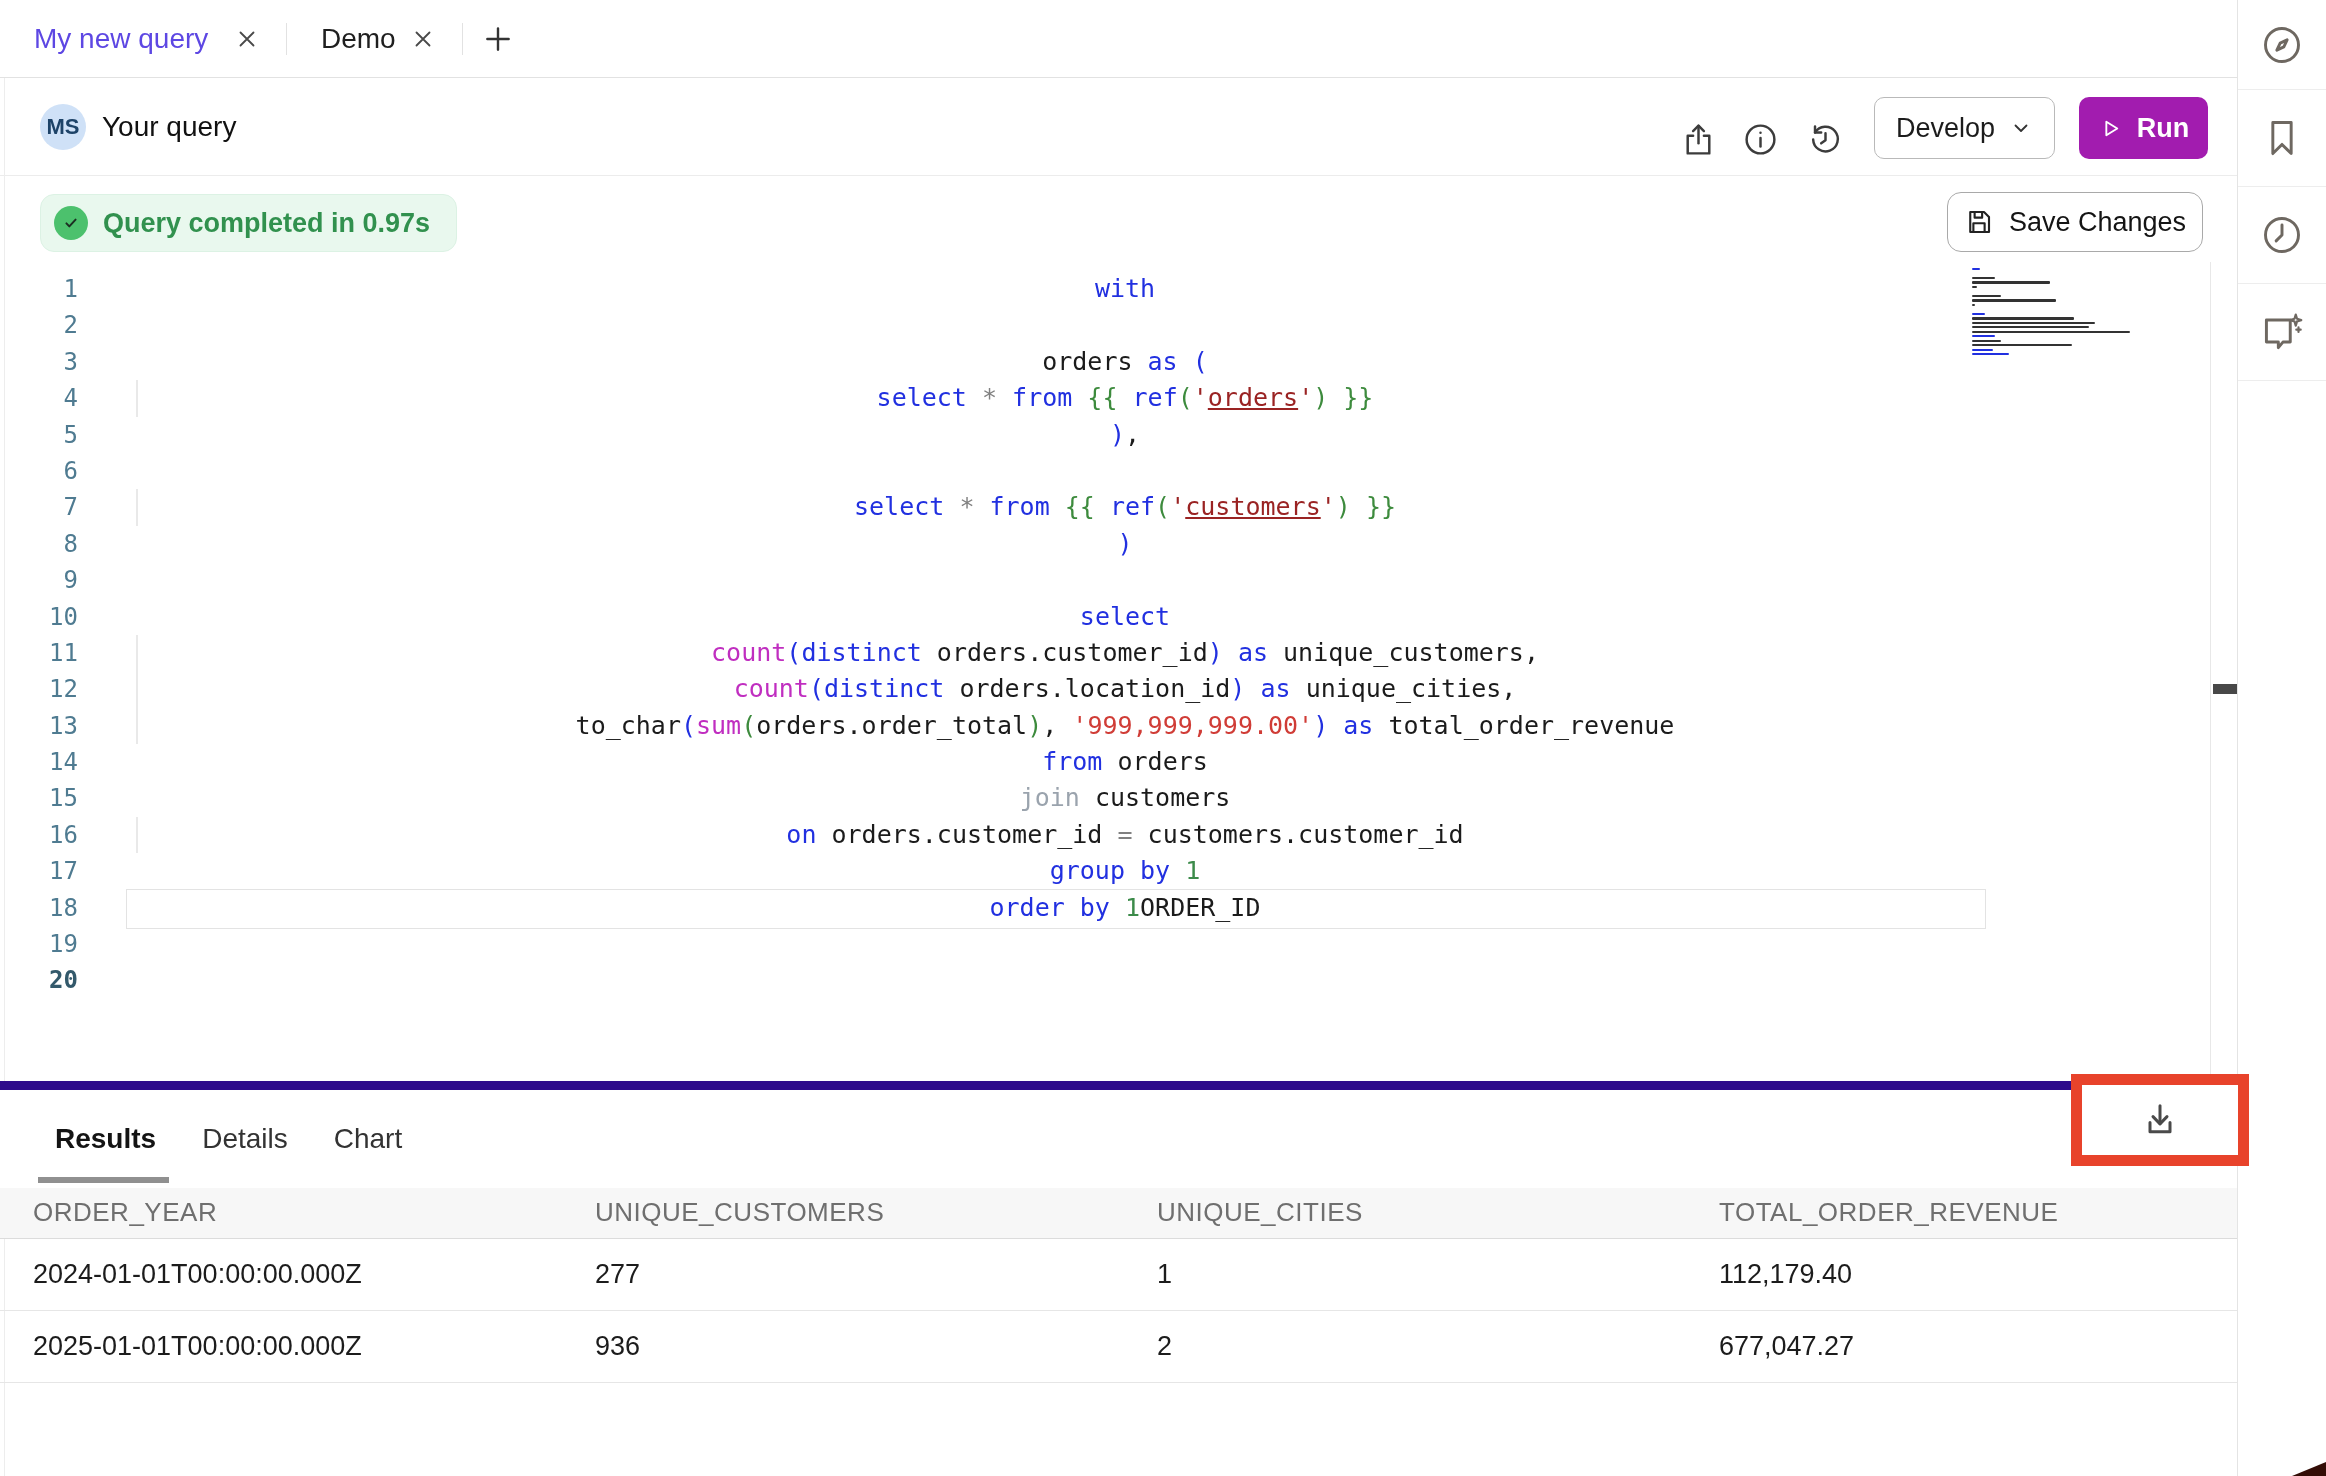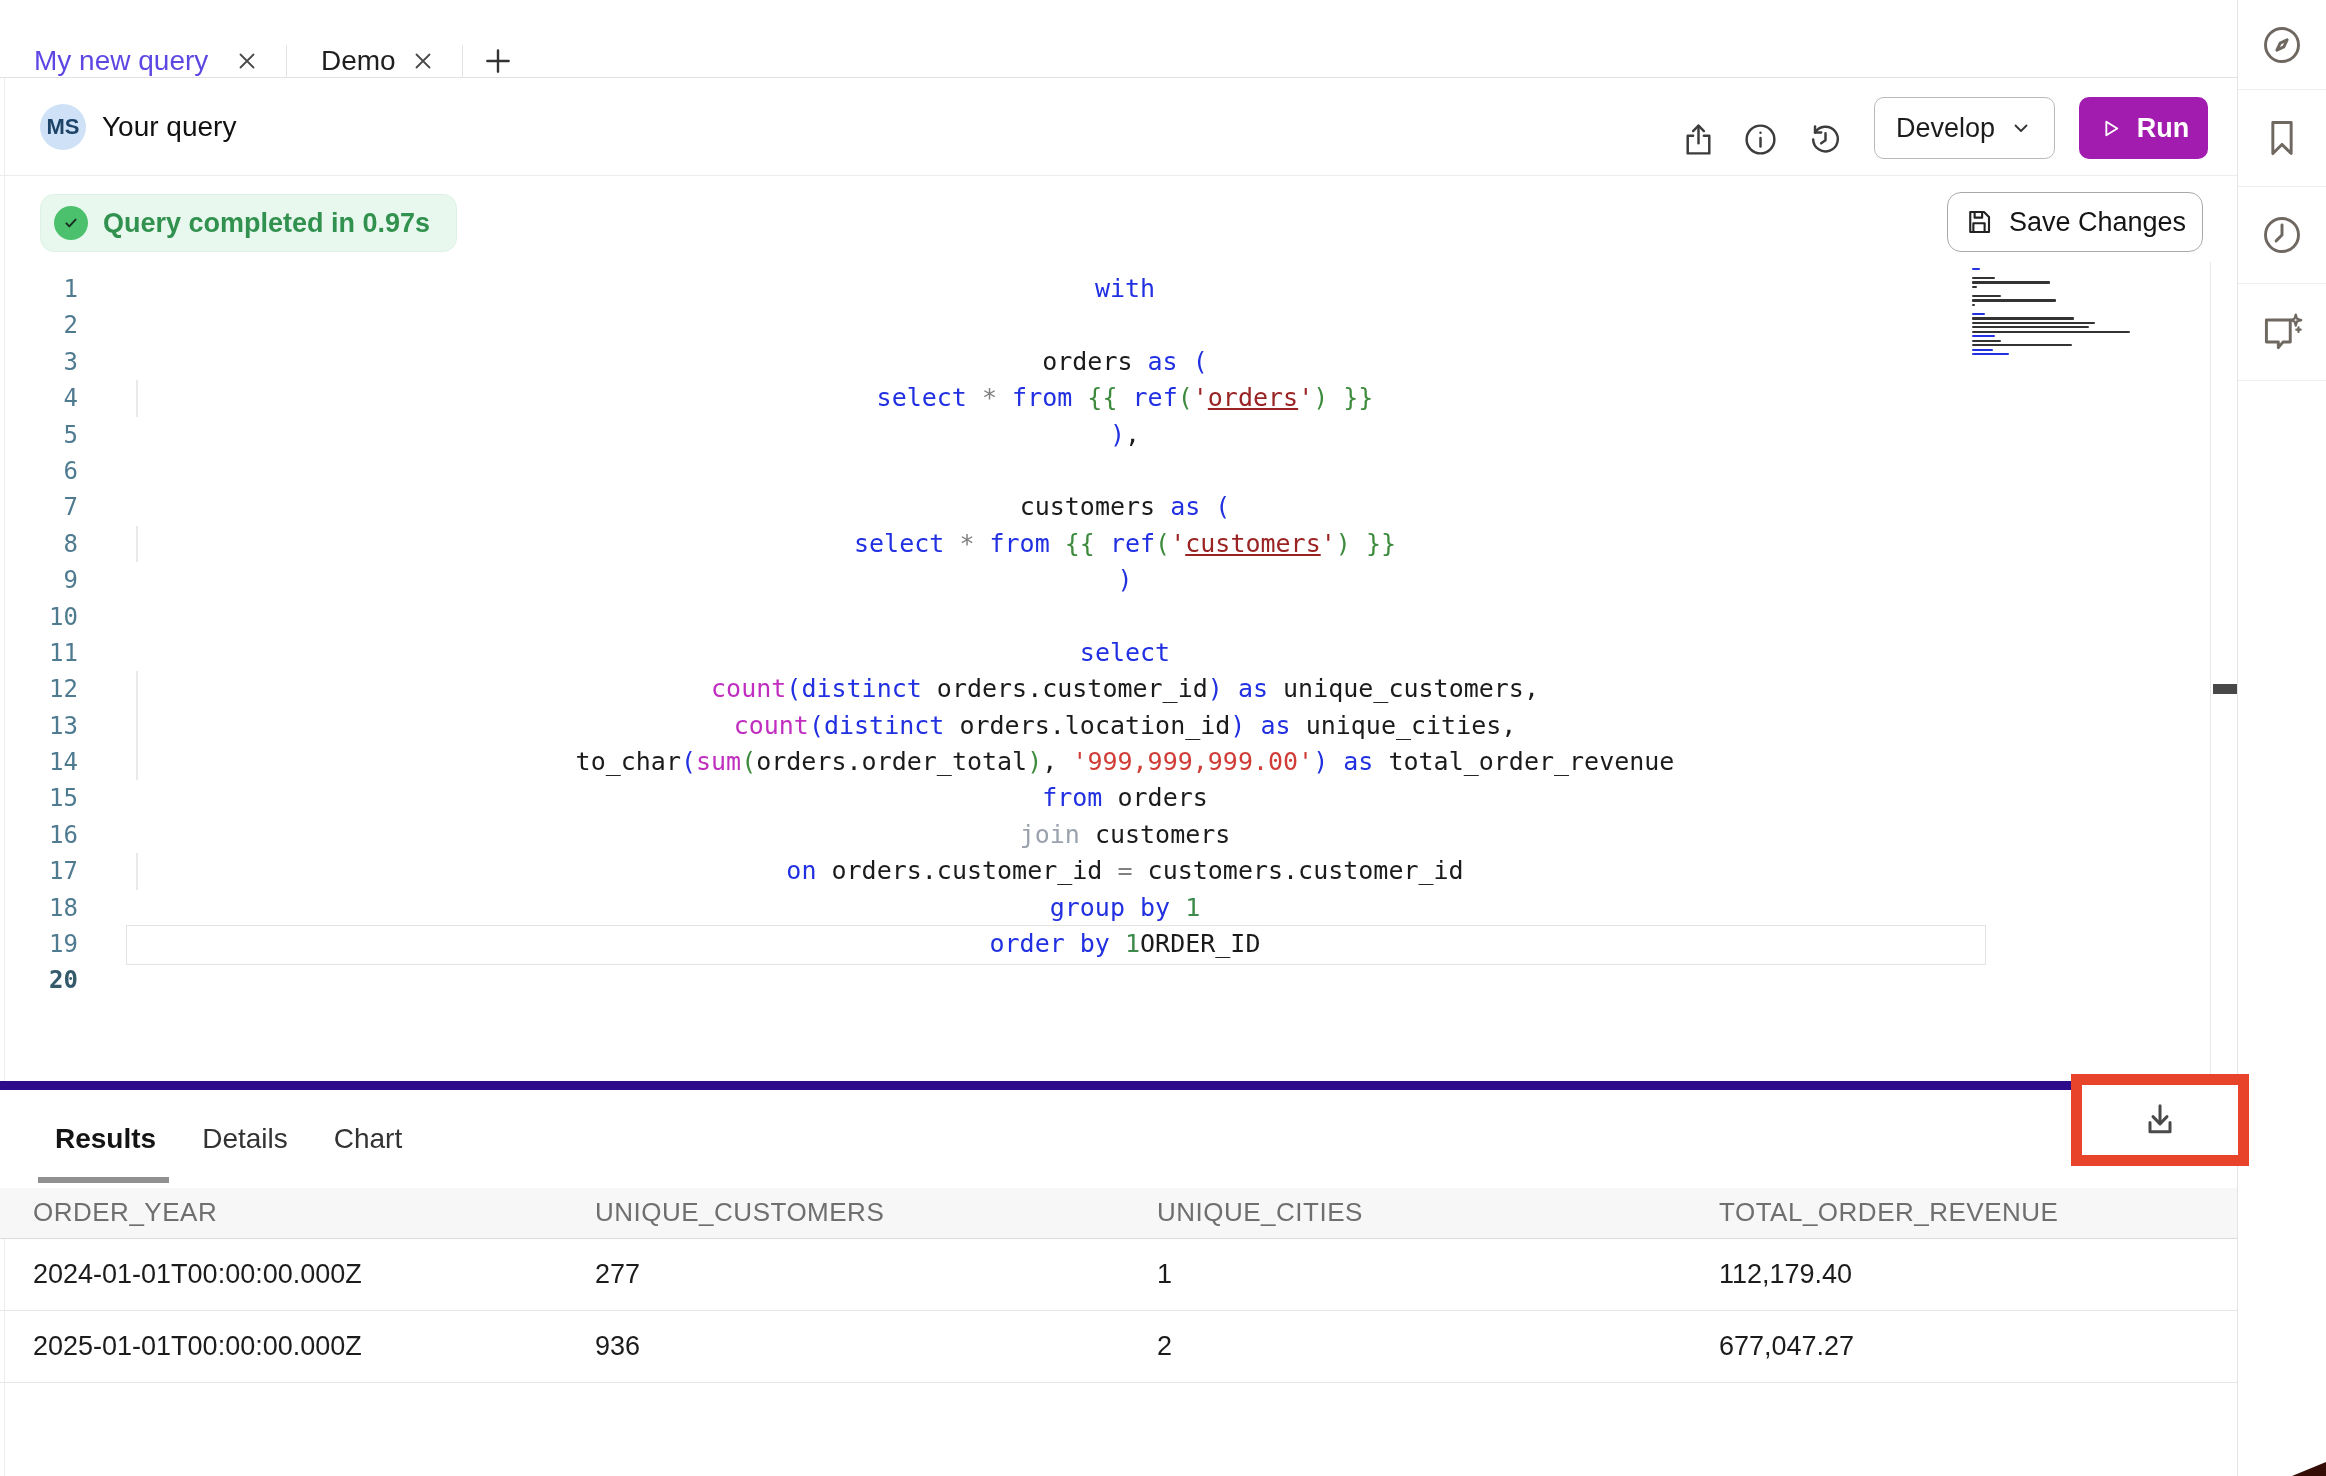--- a/index.html
+++ b/index.html
@@ -7,21 +7,21 @@
   body { font-family:"Liberation Sans", "DejaVu Sans", sans-serif; color:#1b1b1b; overflow:hidden; }
   .app { position:relative; width:2326px; height:1476px; background:#fff; }
 
   
   .rail { position:absolute; top:0; right:0; width:89px; height:1476px; border-left:1px solid #e4e4e4; background:#fff; }
   .rail-cell { height:97px; display:flex; align-items:center; justify-content:center; border-bottom:1px solid #ededed; cursor:pointer; }
   .rail-cell:first-child { height:90px; }
   .rail-cell svg { width:44px; height:44px; stroke:#6e6861; fill:none; stroke-width:1.6; stroke-linecap:round; stroke-linejoin:round; }
 
   
-  .tabbar { position:absolute; top:0; left:0; width:2237px; height:78px; border-bottom:1px solid #e2e2e2; display:flex; align-items:flex-end; background:#fff; }
+  .tabbar { position:absolute; top:0; left:0; width:2237px; height:78px; border-bottom:1px solid #e2e2e2; display:flex; align-items:center; background:#fff; }
   .tab { display:flex; align-items:center; justify-content:space-between; padding:0 26px 0 34px; border-right:1px solid #e2e2e2; cursor:pointer; }
   .tab.t0 { width:287px; }
   .tab.t1 { width:176px; }
   .tab-label { font-size:28px; color:#1f1f1f; }
   .tab.active .tab-label { color:#5d47e3; }
   .tab svg.x { width:26px; height:26px; stroke:#4a4a4a; stroke-width:1.7; fill:none; stroke-linecap:round; }
   .newtab { display:flex; align-items:center; justify-content:center; width:70px; cursor:pointer; background:none; border:none; }
   .newtab svg { width:32px; height:32px; stroke:#333; stroke-width:1.8; fill:none; stroke-linecap:round; }
 
   
@@ -184,21 +184,20 @@
         <div class="ln">19</div>
         <div class="ln cur">20</div>
       </div>
     <div class="code">
         <div class="code-line"><span class="tk-kw">with</span></div>
         <div class="code-line"></div>
         <div class="code-line"><span class="tk-id">orders </span><span class="tk-kw">as</span><span class="tk-id"> </span><span class="tk-p1">(</span></div>
         <div class="code-line ind"><span class="tk-kw">select</span><span class="tk-id"> </span><span class="tk-op">*</span><span class="tk-id"> </span><span class="tk-kw">from</span><span class="tk-id"> </span><span class="tk-jj">{{</span><span class="tk-id"> </span><span class="tk-kw">ref</span><span class="tk-p2">(</span><span class="tk-sq">'</span><span class="tk-sl">orders</span><span class="tk-sq">'</span><span class="tk-p2">)</span><span class="tk-id"> </span><span class="tk-jj">}}</span></div>
         <div class="code-line"><span class="tk-p1">)</span><span class="tk-id">,</span></div>
         <div class="code-line"></div>
-        <div class="code-line"><span class="tk-id">customers </span><span class="tk-kw">as</span><span class="tk-id"> </span><span class="tk-p1">(</span></div>
         <div class="code-line ind"><span class="tk-kw">select</span><span class="tk-id"> </span><span class="tk-op">*</span><span class="tk-id"> </span><span class="tk-kw">from</span><span class="tk-id"> </span><span class="tk-jj">{{</span><span class="tk-id"> </span><span class="tk-kw">ref</span><span class="tk-p2">(</span><span class="tk-sq">'</span><span class="tk-sl">customers</span><span class="tk-sq">'</span><span class="tk-p2">)</span><span class="tk-id"> </span><span class="tk-jj">}}</span></div>
         <div class="code-line"><span class="tk-p1">)</span></div>
         <div class="code-line"></div>
         <div class="code-line"><span class="tk-kw">select</span></div>
         <div class="code-line ind"><span class="tk-fn">count</span><span class="tk-p1">(</span><span class="tk-kw">distinct</span><span class="tk-id"> orders.customer_id</span><span class="tk-p1">)</span><span class="tk-id"> </span><span class="tk-kw">as</span><span class="tk-id"> unique_customers,</span></div>
         <div class="code-line ind"><span class="tk-fn">count</span><span class="tk-p1">(</span><span class="tk-kw">distinct</span><span class="tk-id"> orders.location_id</span><span class="tk-p1">)</span><span class="tk-id"> </span><span class="tk-kw">as</span><span class="tk-id"> unique_cities,</span></div>
         <div class="code-line ind"><span class="tk-id">to_char</span><span class="tk-p1">(</span><span class="tk-fn">sum</span><span class="tk-p2">(</span><span class="tk-id">orders.order_total</span><span class="tk-p2">)</span><span class="tk-id">, </span><span class="tk-st">'999,999,999.00'</span><span class="tk-p1">)</span><span class="tk-id"> </span><span class="tk-kw">as</span><span class="tk-id"> total_order_revenue</span></div>
         <div class="code-line"><span class="tk-kw">from</span><span class="tk-id"> orders</span></div>
         <div class="code-line"><span class="tk-jn">join</span><span class="tk-id"> customers</span></div>
         <div class="code-line ind"><span class="tk-kw">on</span><span class="tk-id"> orders.customer_id </span><span class="tk-op">=</span><span class="tk-id"> customers.customer_id</span></div>

